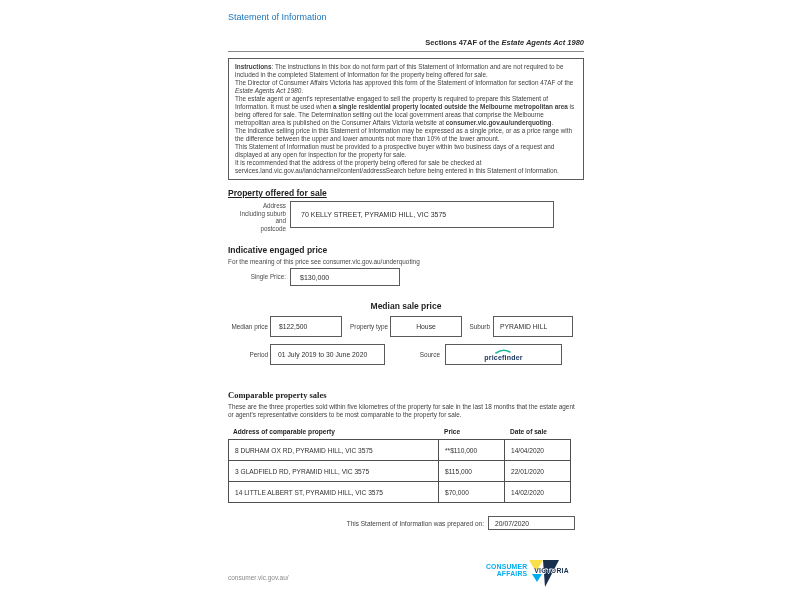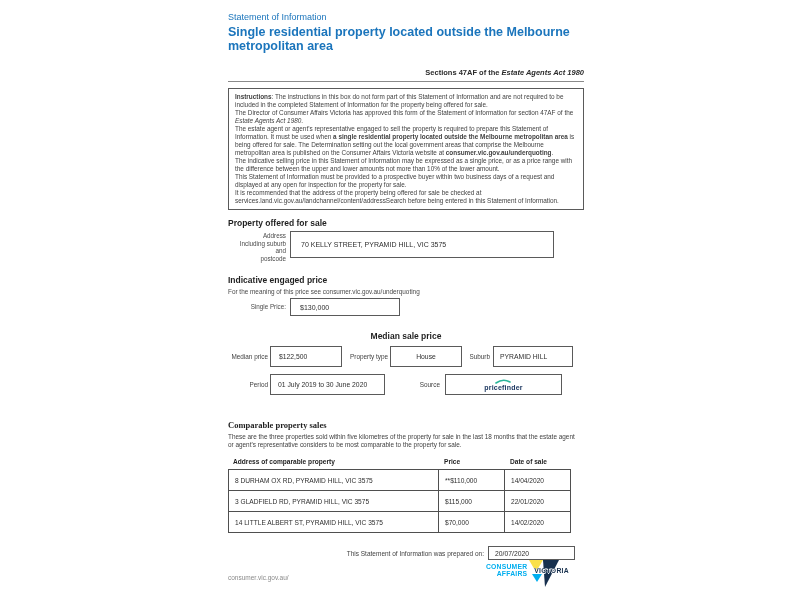--- a/index.html
+++ b/index.html
@@ -12,21 +12,21 @@
   .page-title { color:#1b75bc; font-size:12.5px; font-weight:bold; line-height:14px; margin-top:2px; width:372px; }
   .act-ref { text-align:right; font-size:7.5px; font-weight:bold; color:#2b2b2b; margin-top:15px; }
   .act-ref .act { font-style:italic; }
   .header-divider { border:none; border-top:1px solid #8a8a8a; margin-top:4px; }
 
   .instructions-box { border:1px solid #5a5a5a; margin-top:6px; padding:4px 6px; font-size:6.4px; line-height:8px; color:#3f3f3f; }
   .instructions-box .b { font-weight:bold; }
   .instructions-box .i { font-style:italic; }
 
   h2.sec { font-size:8.5px; font-weight:bold; color:#1f1f1f; }
-  .sec-property { margin-top:8px; }
+  .sec-property { margin-top:8px;text-decoration:underline; }
   .sec-indicative { margin-top:13px; }
   .sec-median { margin-top:15px;text-align:center; }
   .sec-comparable { margin-top:14px;font-family:Liberation Serif, serif; }
 
   .field-row { display:flex; align-items:flex-start; margin-top:3px; }
   .field-label { width:62px; text-align:right; font-size:6.3px; line-height:7.5px; color:#4a4a4a; padding-right:4px; padding-top:1px; }
   .vbox { border:1px solid #5a5a5a; background:#fff; display:flex; align-items:center; font-size:7px; color:#2e2e2e; }
   .address-box { width:264px; height:27px; padding-left:10px; }
   .note { font-size:6.4px; color:#4a4a4a; margin-top:3px; }
   .single-price-box { width:110px; height:18px; padding-left:9px; }
@@ -72,21 +72,20 @@
                    text-shadow:0.5px 0 0 #fff, -0.5px 0 0 #fff, 0 0.5px 0 #fff, 0 -0.5px 0 #fff; }
   .footer-url { position:absolute; left:228px; top:574px; font-size:6.5px; color:#8a8a8a; }
 </style>
 </head>
 <body>
 
 <div class="page">
   <div class="doc">
 
     <div class="doc-type">Statement of Information</div>
-    <div class="page-title">Single residential property located outside the Melbourne metropolitan area</div>
     <div class="act-ref">
       <span>Sections 47AF of the </span><span class="act">Estate Agents Act 1980</span>
     </div>
     <hr class="header-divider">
 
     <div class="instructions-box">
         <div><span class="b">Instructions</span><span>: The instructions in this box do not form part of this Statement of Information and are not required to be included in the completed Statement of Information for the property being offered for sale.</span></div>
         <div><span>The Director of Consumer Affairs Victoria has approved this form of the Statement of Information for section 47AF of the </span><span class="i">Estate Agents Act 1980</span><span>.</span></div>
         <div><span>The estate agent or agent's representative engaged to sell the property is required to prepare this Statement of Information. It must be used when </span><span class="b">a single residential property located outside the Melbourne metropolitan area</span><span> is being offered for sale. The Determination setting out the local government areas that comprise the Melbourne metropolitan area is published on the Consumer Affairs Victoria website at </span><span class="b">consumer.vic.gov.au/underquoting</span><span>.</span></div>
         <div><span>The indicative selling price in this Statement of Information may be expressed as a single price, or as a price range with the difference between the upper and lower amounts not more than 10% of the lower amount.</span></div>

